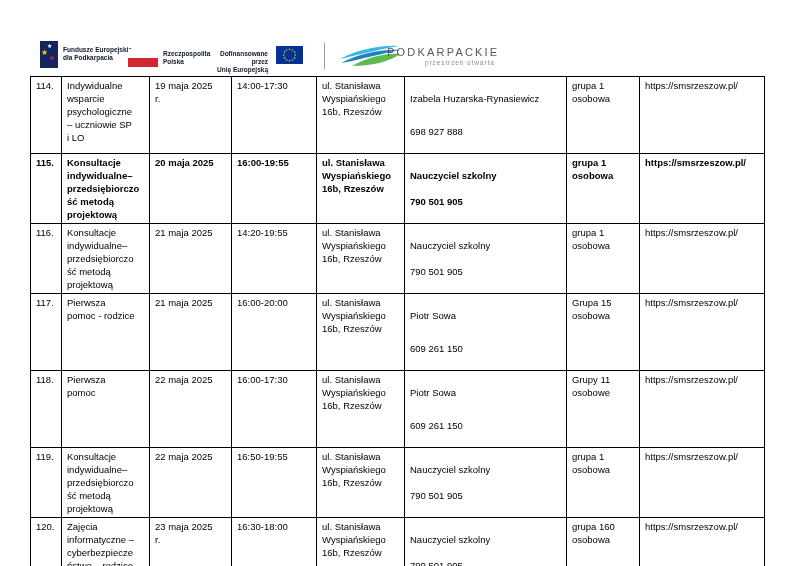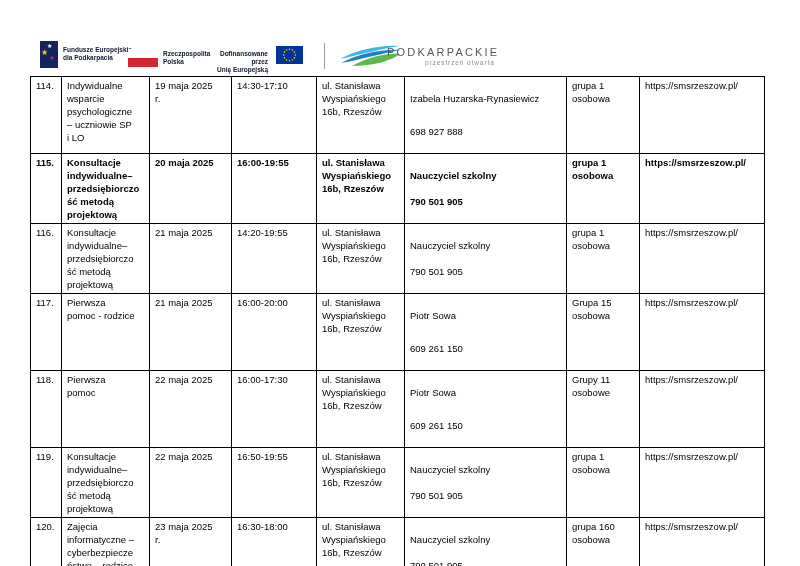--- a/index.html
+++ b/index.html
@@ -114,21 +114,21 @@
 
     <tr class="r0">
       <td>114.</td>
       <td>Indywidualne
 wsparcie
 psychologiczne
 – uczniowie SP
 i LO</td>
       <td>19 maja 2025
 r.</td>
-      <td>14:30-17:10</td>
+      <td>14:00-17:30</td>
       <td>ul. Stanisława
 Wyspiańskiego
 16b, Rzeszów</td>
       <td class="contact gap">
         <div>Izabela Huzarska-Rynasiewicz</div>
         <div class="phone">698 927 888</div>
       </td>
       <td>grupa 1
 osobowa</td>
       <td>https://smsrzeszow.pl/</td>

